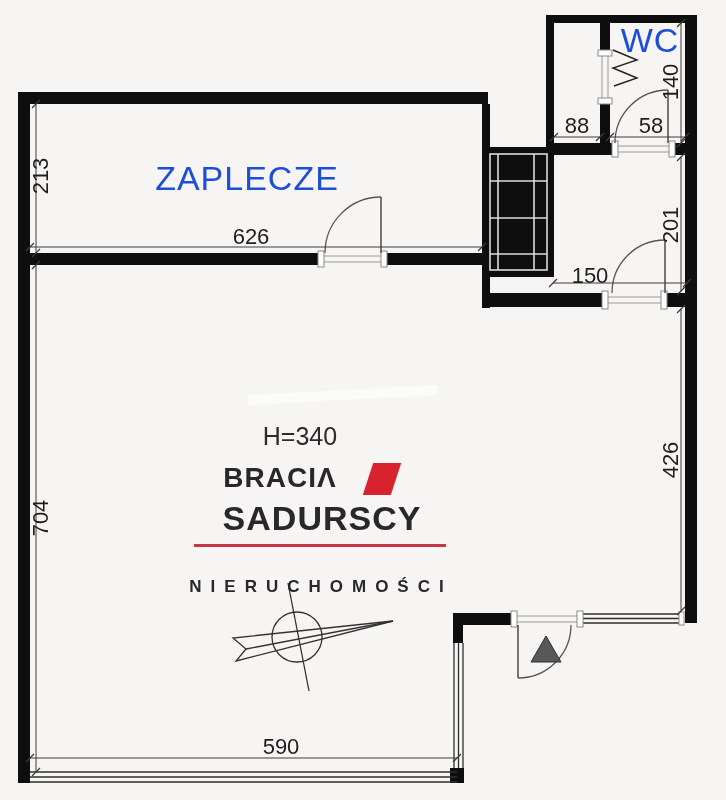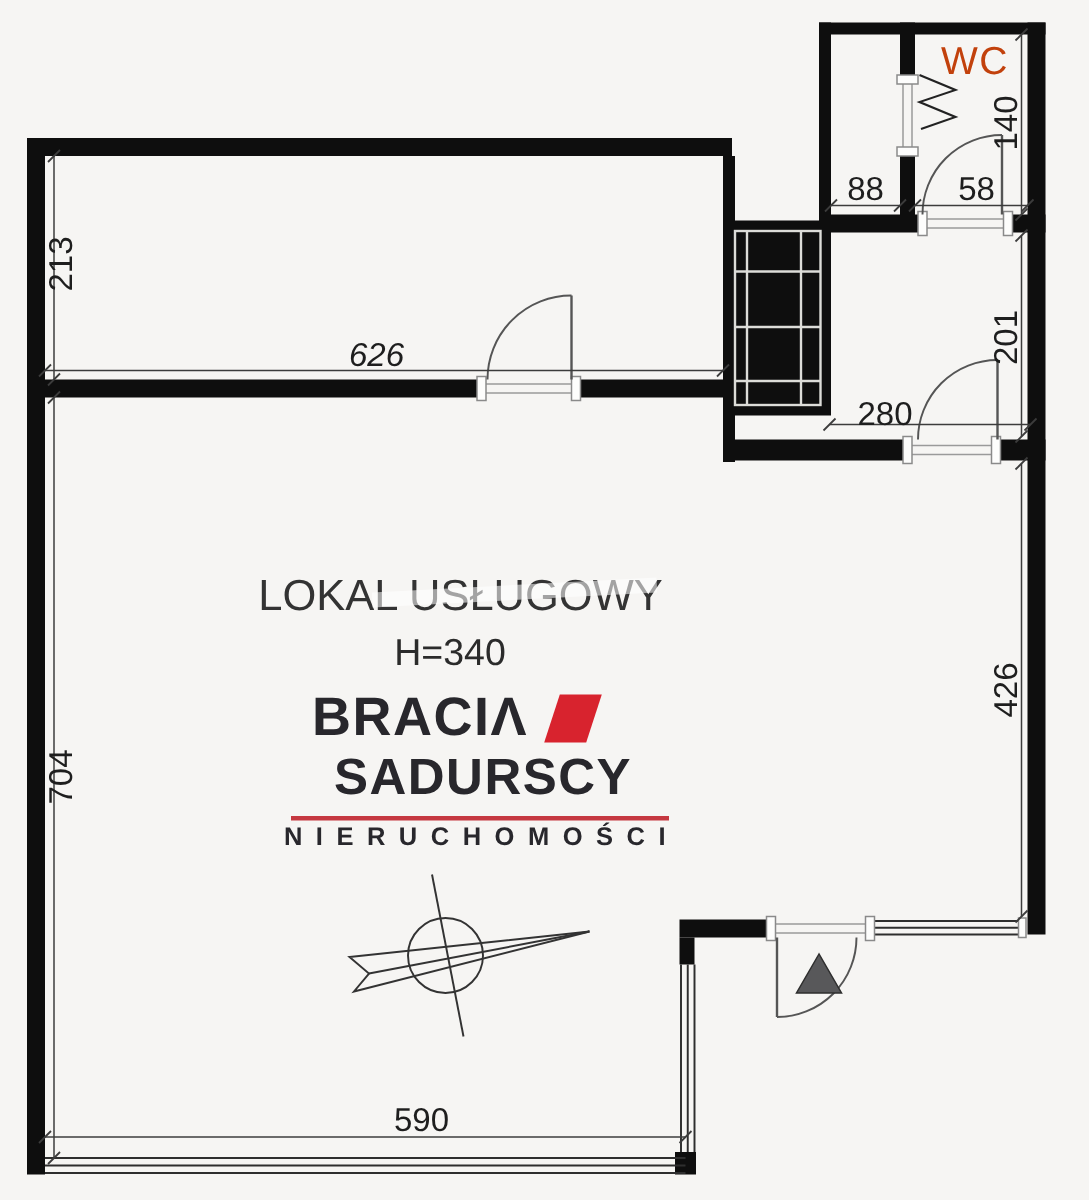--- a/index.html
+++ b/index.html
@@ -18,31 +18,31 @@
   .arc{stroke:var(--line_mid,#555);stroke-width:1.3;fill:none;}
   .dimline{stroke:var(--line_dark,#3c3c3c);stroke-width:1;}
   .tick{stroke:var(--line_dark,#3c3c3c);stroke-width:1.2;}
   .sym{stroke:#333;stroke-width:1.3;fill:none;}
   .lbl{
     position:absolute;transform:translate(-50%,-50%);
     color:var(--text,#1e1e1e);white-space:nowrap;line-height:1;
   }
   .rot{transform:translate(-50%,-50%) rotate(-90deg);}
   .dim{font-size:22px;}
-  .room{font-size:26px;letter-spacing:1px;color:#c2410c;}
+  .room{font-size:34px;letter-spacing:1px;color:#1d4ed8;}
   .main-room{font-size:29px;color:#333;}
   .hnote{font-size:25px;color:#2b2b2b;}
-  .logo-top{font-size:36px;font-weight:800;color:var(--logo_dark,#28272c);letter-spacing:1px;}
+  .logo-top{font-size:28px;font-weight:800;color:var(--logo_dark,#28272c);letter-spacing:1px;}
   .logo-mid{font-size:34px;font-weight:800;color:var(--logo_dark,#28272c);letter-spacing:1px;}
   .logo-flag{
     position:absolute;left:368px;top:463px;width:28px;height:32px;
     background:var(--logo_red,#d8232e);transform:skewX(-18deg);
   }
   .logo-line{position:absolute;left:194px;top:544px;width:252px;height:3px;background:var(--logo_line_red,#c53840);}
-  .logo-tag{font-size:17px;font-weight:600;letter-spacing:9px;color:var(--logo_dark,#28272c);}
+  .logo-tag{font-size:17px;font-weight:600;letter-spacing:9px;color:var(--logo_dark,#28272c);margin-top:28px;}
   .watermark{
     position:absolute;left:248px;top:390px;width:190px;height:10px;
     background:rgba(255,255,255,.55);transform:rotate(-3deg);
   }
 </style>
 </head>
 <body>
 
 <div class="plan">
 
@@ -167,34 +167,34 @@
 
     <g>
       <polygon points="546,636 531,662 561,662" fill="#58585a" stroke="#2e2e2e" stroke-width="1"></polygon>
     </g>
 
     <g>
       <path d="M613,50 L637,60 L613,68 L637,78 L614,86" fill="none" stroke="#222" stroke-width="1.4"></path>
     </g>
   </svg>
 
+  <span class="lbl room" style="left:247px;top:178px;">ZAPLECZE</span>
   <span class="lbl room" style="left:650px;top:40px;">WC</span>
-  <span class="lbl main-room" style="left:307px;top:398px;">LOKAL USŁUGOWY</span>
   <span class="lbl hnote" style="left:300px;top:436px;">H=340</span>
   <div class="watermark"></div>
 
   <span class="lbl dim rot" style="left:41px;top:176px;">213</span>
   <span class="lbl dim rot" style="left:41px;top:518px;">704</span>
-  <span class="lbl dim" style="left:251px;top:237px;font-style:italic;">626</span>
+  <span class="lbl dim" style="left:251px;top:237px;">626</span>
   <span class="lbl dim" style="left:577px;top:126px;">88</span>
   <span class="lbl dim" style="left:651px;top:126px;">58</span>
   <span class="lbl dim rot" style="left:671px;top:82px;">140</span>
   <span class="lbl dim rot" style="left:671px;top:225px;">201</span>
   <span class="lbl dim rot" style="left:671px;top:460px;">426</span>
-  <span class="lbl dim" style="left:590px;top:276px;">280</span>
+  <span class="lbl dim" style="left:590px;top:276px;">150</span>
   <span class="lbl dim" style="left:240px;top:747px;margin-left:41px;">590</span>
 
   <div>
     <span class="lbl logo-top" style="left:280px;top:478px;">BRACIΛ</span>
     <div class="logo-flag"></div>
     <span class="lbl logo-mid" style="left:322px;top:518px;">SADURSCY</span>
     <div class="logo-line"></div>
     <span class="lbl logo-tag" style="left:321px;top:558px;">NIERUCHOMOŚCI</span>
   </div>
 

